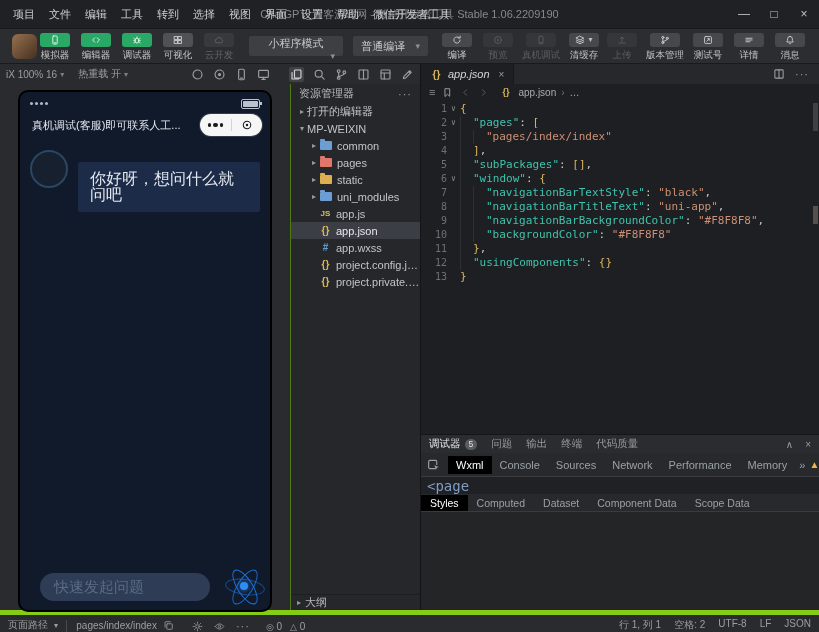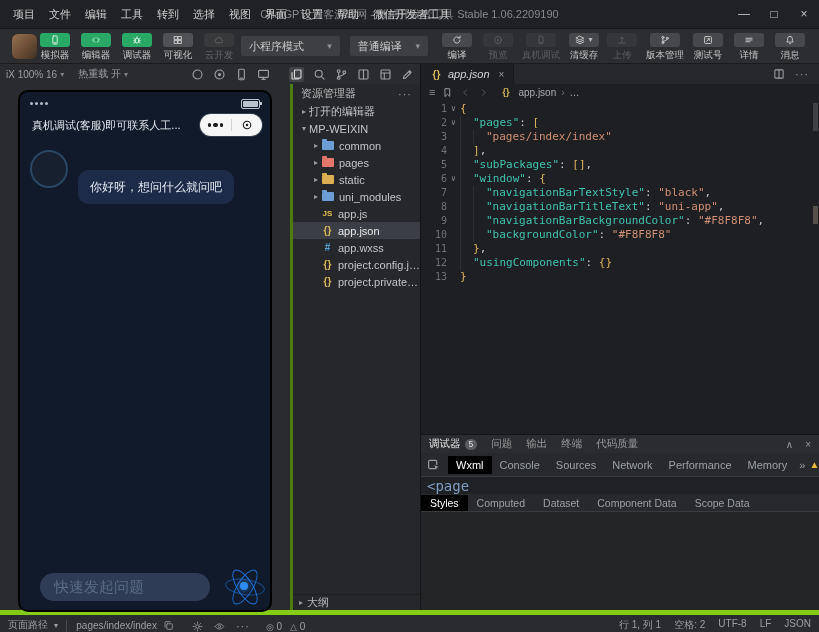--- a/index.html
+++ b/index.html
@@ -22,21 +22,21 @@
   .tbtn{display:flex;flex-direction:column;align-items:center;width:36px;}
   .tbtn-box{width:30px;height:14px;border-radius:3px;display:flex;align-items:center;justify-content:center;}
   .tbtn.green .tbtn-box{background:#2aa866;color:#eafbef;}
   .tbtn.gray .tbtn-box{background:#505154;color:#d8d8d8;}
   .tbtn.disabled .tbtn-box{background:#38393b;color:#636466;}
   .tbtn-label{font-size:9.5px;line-height:11px;margin-top:2px;color:#c6c6c6;}
   .tbtn.disabled .tbtn-label{color:#636466;}
   .ticon,.aicon{width:10px;height:10px;display:block;}
   .select{height:20px;background:#3e3f42;border-radius:2px;display:flex;align-items:center;padding:0 8px;font-size:11px;color:#c9c9c9;}
   .select .caret{margin-left:auto;color:#909092;font-size:9px;padding-left:8px;}
-  .sel-mode{width:138px;margin-left:4px;}
+  .sel-mode{width:138px;margin-left:12px;flex-direction:column;}
   .sel-compile{width:104px;margin-left:10px;}
   .agroup{display:flex;margin-left:10px;gap:3px;}
   .abtn{display:flex;flex-direction:column;align-items:center;min-width:34px;padding:0 2px;}
   .abtn-box{min-width:30px;height:14px;border-radius:3px;background:#47484b;color:#d2d2d2;display:flex;align-items:center;justify-content:center;gap:3px;}
   .abtn-label{font-size:9.5px;line-height:11px;margin-top:2px;color:#c6c6c6;white-space:nowrap;}
   .abtn.disabled .abtn-box{background:#353639;color:#5d5e60;}
   .abtn.disabled .abtn-label{color:#5d5e60;}
   .abtn-box .caret{font-size:8px;color:#b9b9b9;}
   .rgroup{margin-left:auto;margin-right:2px;}
 
@@ -64,33 +64,33 @@
   .pnav{height:26px;display:flex;align-items:center;padding-left:12px;position:relative;}
   .pnav-title{font-size:11px;color:#e3e7ee;}
   .capsule{position:absolute;right:8px;top:2px;width:62px;height:22px;background:#f6f6f6;border-radius:11px;display:flex;align-items:center;box-shadow:0 0 0 1px rgba(255,255,255,.15);}
   .cap-half{flex:1;display:flex;align-items:center;justify-content:center;gap:2px;}
   .cap-half i{width:3.5px;height:3.5px;border-radius:50%;background:#1b1b1b;}
   .cap-half i.mid{width:4.5px;height:4.5px;}
   .cap-div{width:1px;height:12px;background:#d3d3d3;}
   .cap-target{width:12px;height:12px;color:#1b1b1b;}
   .chat{flex:1;padding:12px 10px;display:flex;align-items:flex-start;}
   .chat-avatar{width:38px;height:38px;border-radius:50%;background:#17202f;border:2px solid #2a4763;flex:none;box-sizing:border-box;}
-  .bubble{margin-left:10px;margin-top:20px;background:#1c2b47;border-radius:10px;padding:9px 12px;font-size:12px;color:#e4e9f1;line-height:16px;}
+  .bubble{margin-left:10px;margin-top:12px;background:#1c2b47;border-radius:2px;padding:9px 12px;font-size:16px;color:#e4e9f1;line-height:16px;}
   .pbottom{height:46px;flex:none;display:flex;align-items:center;padding-left:20px;}
   .pinput{width:170px;height:28px;border-radius:14px;background:#2e3c55;display:flex;align-items:center;padding-left:14px;box-sizing:border-box;}
   .pinput span{font-size:15px;color:#5b6b86;}
   .atom{position:relative;width:46px;height:44px;margin-left:12px;}
   .orbit{position:absolute;left:3px;top:14px;width:38px;height:14px;border:1.5px solid #1d74de;border-radius:50%;}
   .o1{transform:rotate(58deg);}
   .o2{transform:rotate(-58deg);opacity:.9;}
   .o3{transform:rotate(8deg);opacity:.55;}
   .core{position:absolute;left:18px;top:17px;width:8px;height:8px;border-radius:50%;background:#2e8df5;box-shadow:0 0 6px #2e8df5;}
 
   
-  .explorer{flex:1;background:#26272a;border-left:3px solid #4d7c0f;display:flex;flex-direction:column;min-width:0;font-size:11px;}
+  .explorer{flex:1;background:#26272a;border-left:1px solid #4d7c0f;display:flex;flex-direction:column;min-width:0;font-size:11px;}
   .exp-header{height:19px;flex:none;display:flex;align-items:center;justify-content:space-between;padding:0 8px;color:#b8b9bb;}
   .exp-more{color:#97989a;letter-spacing:1px;}
   .tree{flex:1;overflow:hidden;}
   .tree-row{height:17px;display:flex;align-items:center;color:#c3c4c6;white-space:nowrap;cursor:default;}
   .tree-row.selected{background:#3b3e44;color:#e9e9ea;}
   .tree-arrow{width:10px;flex:none;font-size:8px;color:#9a9b9d;text-align:center;}
   .folder-icon{width:12px;height:9px;border-radius:1px;margin:0 5px 0 1px;position:relative;flex:none;}
   .folder-icon::before{content:"";position:absolute;left:0;top:-2px;width:5px;height:2px;border-radius:1px 1px 0 0;background:inherit;}
   .fi{margin:0 4px 0 0;font-weight:bold;flex:none;text-align:center;min-width:13px;}
   .fi-js{color:#e0c04e;font-size:8px;}

